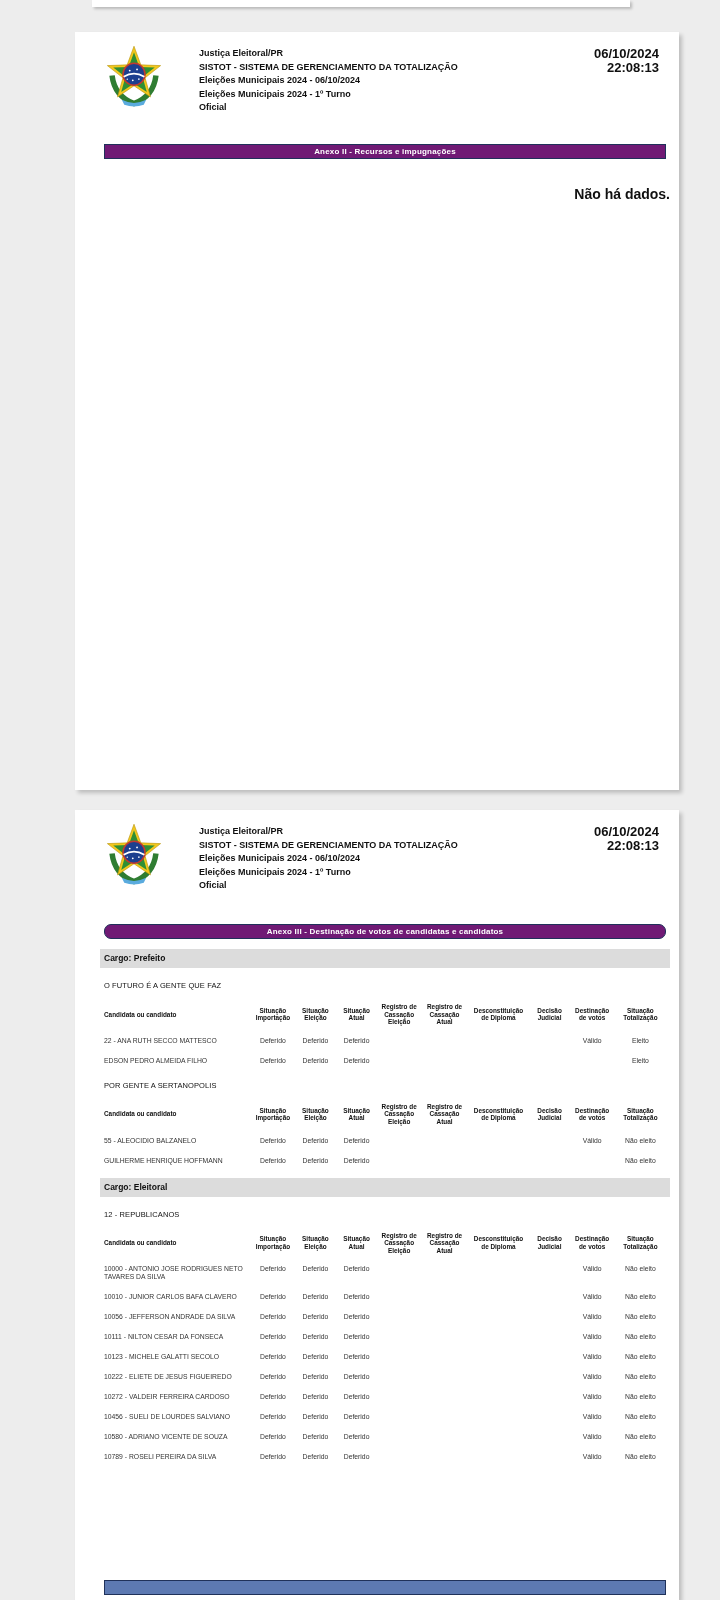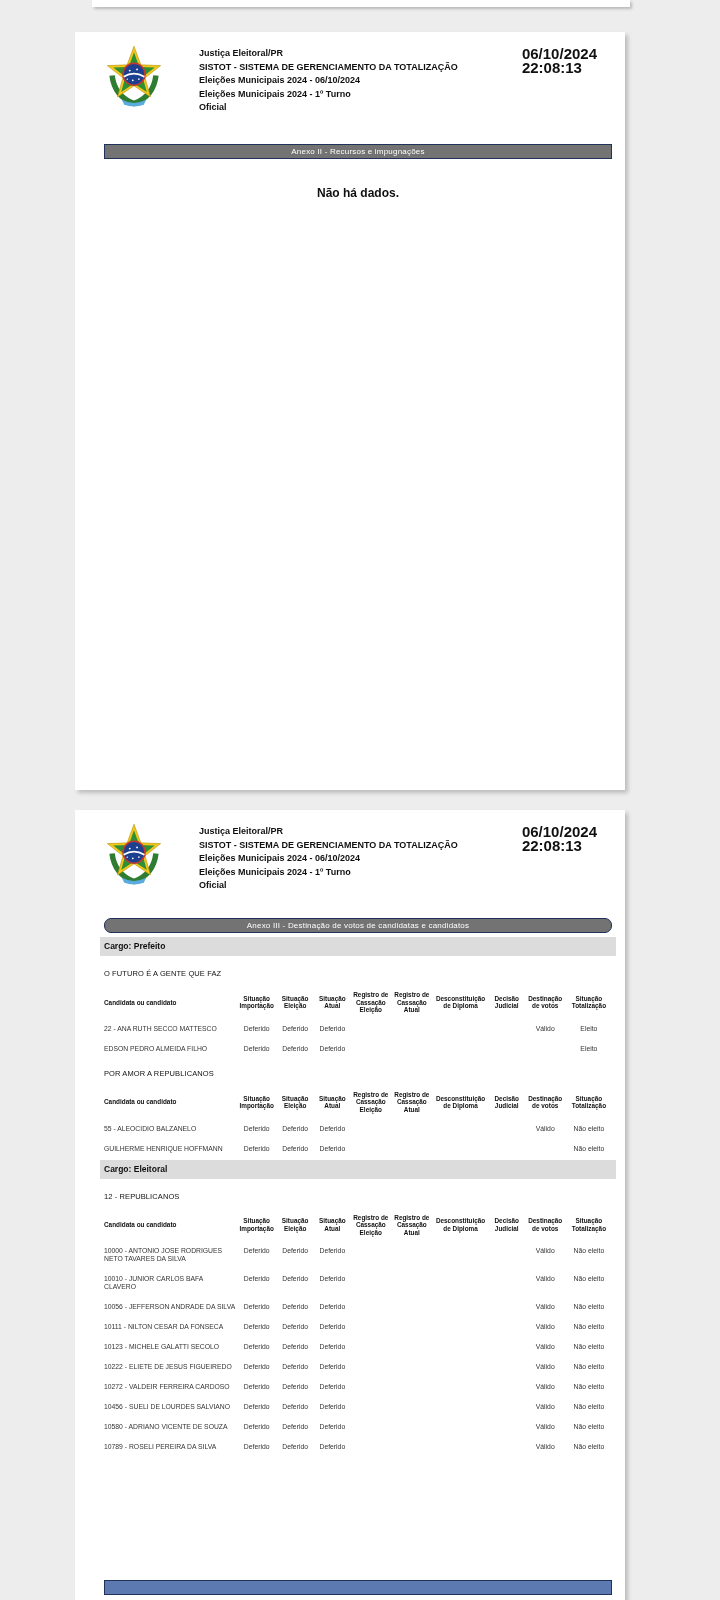--- a/index.html
+++ b/index.html
@@ -3,57 +3,57 @@
 <meta charset="utf-8">
 <style>
   html,body{margin:0;padding:0;}
   body{
     width:720px;height:1600px;overflow:hidden;position:relative;
     background:#ededed;
     font-family:"Liberation Sans","DejaVu Sans",sans-serif;
     color:#111;
   }
   .page{
-    position:absolute;left:75px;width:550px;background:#ffffff;
+    position:absolute;left:75px;width:604px;background:#ffffff;
     box-shadow:3px 3px 4px rgba(0,0,0,0.20);
     overflow:hidden;
   }
   #page1{top:32px;height:758px;}
   #page2{top:810px;height:790px;}
   .top-sliver{
     position:absolute;left:92px;top:0;width:538px;height:7px;background:#ffffff;
     box-shadow:2px 2px 3px rgba(0,0,0,0.22);
   }
   
   .header-block{position:relative;height:100px;}
   .logo{position:absolute;left:28px;top:13px;width:62px;height:64px;}
   .header-lines{
     position:absolute;left:124px;top:15px;
     font-size:9px;font-weight:bold;line-height:13.5px;color:#101010;
   }
   .header-datetime{
-    position:absolute;right:28px;top:15px;text-align:left;
-    font-size:15px;font-weight:bold;line-height:13.5px;color:#101010;
+    position:absolute;right:20px;top:15px;text-align:right;
+    font-size:13px;font-weight:bold;line-height:13.5px;color:#101010;
   }
   
   .content{margin:0 9px 0 25px;}
   .banner{
     margin:0 4px;height:13px;line-height:13px;
-    background:#737373;border:1px solid #20315a;
-    text-align:center;color:#ffffff;font-size:8px;font-weight:normal;
+    background:#701a75;border:1px solid #20315a;
+    text-align:center;color:#ffffff;font-size:8px;font-weight:bold;
     letter-spacing:0.2px;
   }
   #page1 .banner{margin-top:12px;}
-  #page2 .banner{margin-top:8px;border-radius:7px;}
+  #page2 .banner{margin-top:14px;border-radius:7px;}
   .empty-message{
-    margin-top:27px;text-align:center;
-    font-size:12px;font-weight:bold;color:#101010;
+    margin-top:27px;text-align:right;
+    font-size:14px;font-weight:bold;color:#101010;
   }
   .cargo-bar{
-    margin-top:4px;background:#dcdcdc;
+    margin-top:10px;background:#dcdcdc;
     padding:4px 0 5px 4px;font-size:8.5px;font-weight:bold;color:#101010;
   }
   .party-block{margin:0 4px;}
   .party-name{
     margin-top:13px;font-size:7.5px;font-weight:normal;color:#101010;
     letter-spacing:0.1px;
   }
   table.dest-table{
     width:100%;margin-top:5px;border-collapse:collapse;table-layout:fixed;
   }
@@ -204,21 +204,21 @@
                 <td></td>
                 <td></td>
                 <td></td>
                 <td></td>
                 <td>Eleito</td>
               </tr>
             </tbody>
           </table>
         </div>
         <div class="party-block">
-          <div class="party-name">POR AMOR A REPUBLICANOS</div>
+          <div class="party-name">POR GENTE A SERTANOPOLIS</div>
           <table class="dest-table">
             <colgroup>
               <col style="width: 26%;">
               <col style="width: 7.5%;">
               <col style="width: 7.5%;">
               <col style="width: 7%;">
               <col style="width: 8%;">
               <col style="width: 8%;">
               <col style="width: 11%;">
               <col style="width: 7%;">

